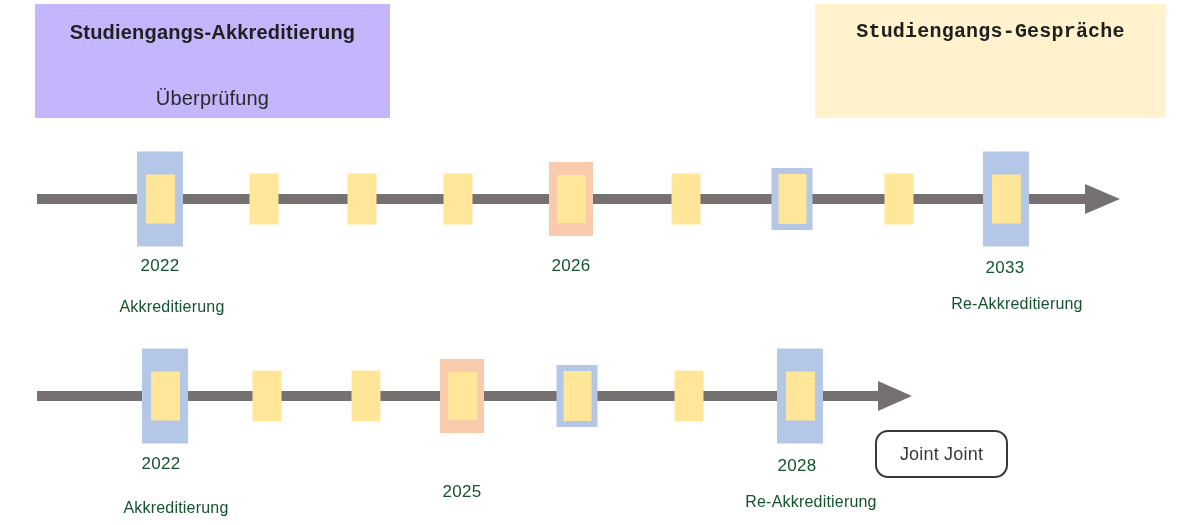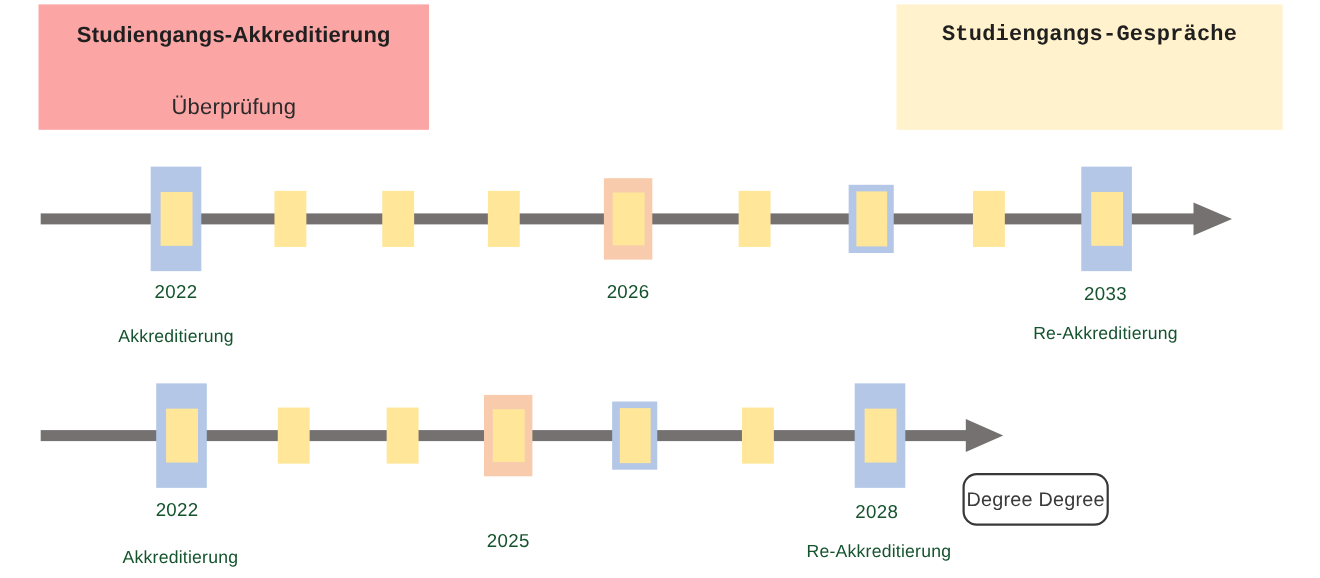--- a/index.html
+++ b/index.html
@@ -47,39 +47,39 @@
   .mk-orange .inner{width:29px;height:48px;}
   .mk-small-blue{width:41px;height:62px;background:var(--blue,#B4C7E7);}
   .mk-small-blue .inner{width:28px;height:50px;}
   .inner{background:var(--yellow,#FFE699);}
 
   .tl-label{
     position:absolute;transform:translate(-50%,-50%);
     white-space:nowrap;z-index:3;color:#14532d;
   }
   .tl-label.year{font-size:17px;letter-spacing:.3px;}
-  .tl-label.caption{font-size:16px;letter-spacing:.2px;}
+  .tl-label.caption{font-size:16px;letter-spacing:.2px;margin-left:12px;}
 
   
   .joint-degree{
     position:absolute;left:875px;top:430px;width:133px;height:48px;
     box-sizing:border-box;
     border:2.5px solid #383838;border-radius:13px;
     background:#ffffff;
     display:flex;align-items:center;justify-content:center;
     z-index:4;
   }
   .joint-degree span{font-size:18px;color:#3a3a3a;letter-spacing:.2px;}
 </style>
 </head>
 <body>
 
 <div class="canvas">
 
-  <div class="legend-box lb0" style="background: #fca5a5; gap: 44px;">
+  <div class="legend-box lb0" style="background: #c4b5fd; gap: 44px;">
     <div class="legend-title">Studiengangs-Akkreditierung</div>
     <div class="legend-subtitle">Überprüfung</div>
   </div>
   <div class="legend-box lb2" style="background: rgb(255, 242, 204); font-family: Liberation Mono, monospace;">
     <div class="legend-title">Studiengangs-Gespräche</div>
   </div>
 
   <div class="timeline">
     <div class="tl-line" style="left: 37px; top: 194px; width: 1049px; height: 10px;"></div>
     <div class="tl-arrow" style="left: 1085px; top: 184px; border-left-width: 35px;"></div>
@@ -126,16 +126,16 @@
         <div class="inner"></div>
       </div>
       <div class="tl-label year" style="left: 161px; top: 464px;">2022</div>
       <div class="tl-label caption" style="left: 164px; top: 508px;">Akkreditierung</div>
       <div class="tl-label year" style="left: 462px; top: 492px;">2025</div>
       <div class="tl-label year" style="left: 797px; top: 466px;">2028</div>
       <div class="tl-label caption" style="left: 799px; top: 502px;">Re-Akkreditierung</div>
     </div>
 
   <div class="joint-degree">
-    <span>Degree Degree</span>
+    <span>Joint Joint</span>
   </div>
 
 </div>
 
 </body></html>

